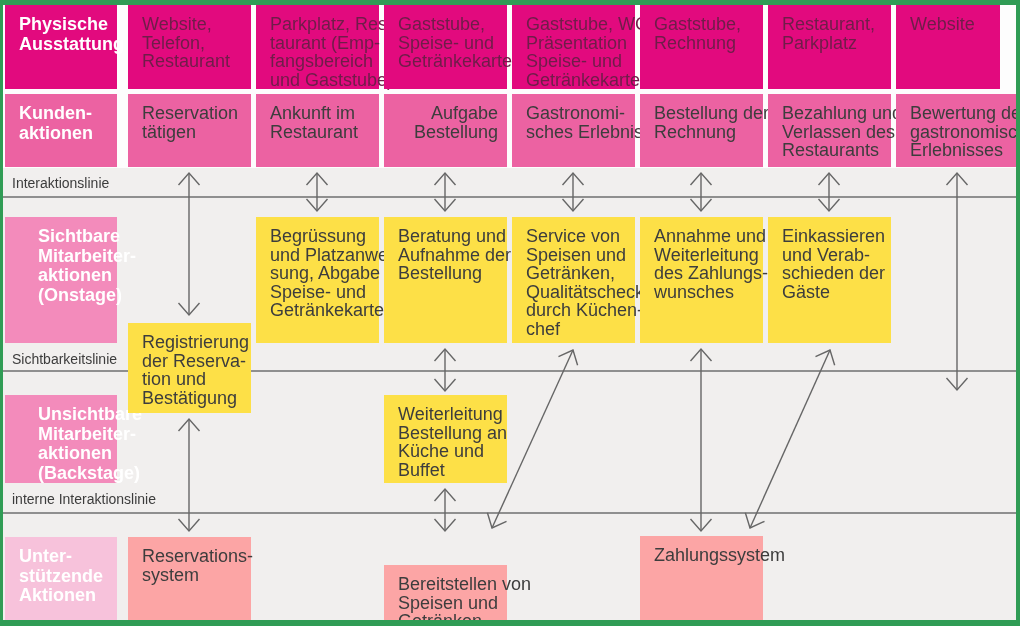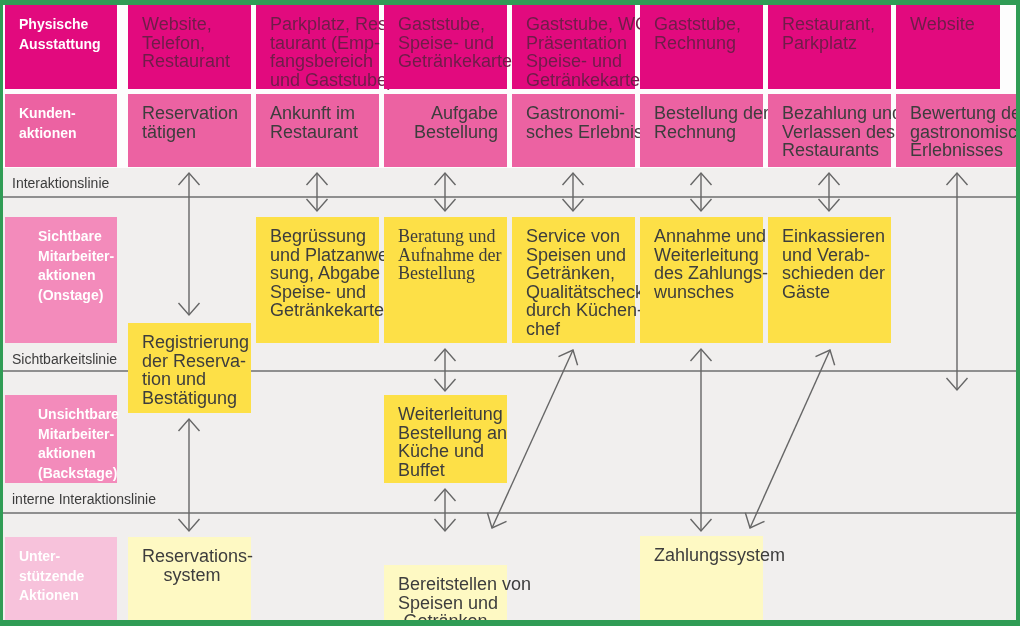--- a/index.html
+++ b/index.html
@@ -1,28 +1,28 @@
 <!DOCTYPE html>
 <html><head>
 <meta charset="utf-8">
 <style>
   html,body{margin:0;padding:0;}
   body{font-family:"Liberation Sans","DejaVu Sans",sans-serif;}
   .frame{position:relative;width:1020px;height:626px;background:#f1efee;overflow:hidden;}
   .band{position:absolute;left:3px;top:5px;width:1013px;height:163px;background:#fdfdfd;z-index:1;}
   .box{position:absolute;box-sizing:border-box;padding:10px 9px 8px 14px;font-size:18px;
        line-height:18.5px;white-space:pre;color:#3d3d3d;z-index:5;}
-  .hdr{font-weight:bold;color:#ffffff;font-size:14px;line-height:19.5px;}
+  .hdr{font-weight:bold;color:#ffffff;font-size:18px;line-height:19.5px;}
   .r1bg{background:#e20a7e;}
   .r1cell{color:#6f1d49;}
   .r2bg{background:#ec62a2;}
   .h34bg{background:#f38bbb;padding-left:33px;}
   .midbg{background:#fde047;}
   .h5bg{background:#f7c2db;}
-  .c5bg{background:#fef9c3;text-align:center;}
+  .c5bg{background:#fca5a5;}
   .hline{position:absolute;left:3px;width:1014px;height:2px;background:#8f8f8f;z-index:2;}
   .linelabel{position:absolute;font-size:14px;color:#3c3c3c;z-index:5;white-space:pre;}
   .arrows{position:absolute;left:0;top:0;z-index:20;}
   .bord{position:absolute;background:#309c55;z-index:50;}
 </style>
 </head>
 <body>
 
 <div class="frame">
 
@@ -79,21 +79,21 @@
 
   <div class="box hdr h34bg" style="left:5px;top:217px;width:112px;height:126px;">Sichtbare
 Mitarbeiter-
 aktionen
 (Onstage)</div>
   <div class="box midbg" style="left:256px;top:217px;width:123px;height:126px;">Begrüssung
 und Platzanwei-
 sung, Abgabe
 Speise- und
 Getränkekarte</div>
-  <div class="box midbg" style="left:384px;top:217px;width:123px;height:126px;font-family:Liberation Serif, serif;">Beratung und
+  <div class="box midbg" style="left:384px;top:217px;width:123px;height:126px;">Beratung und
 Aufnahme der
 Bestellung</div>
   <div class="box midbg" style="left:512px;top:217px;width:123px;height:126px;">Service von
 Speisen und
 Getränken,
 Qualitätscheck
 durch Küchen-
 chef</div>
   <div class="box midbg" style="left:640px;top:217px;width:123px;height:126px;">Annahme und
 Weiterleitung

